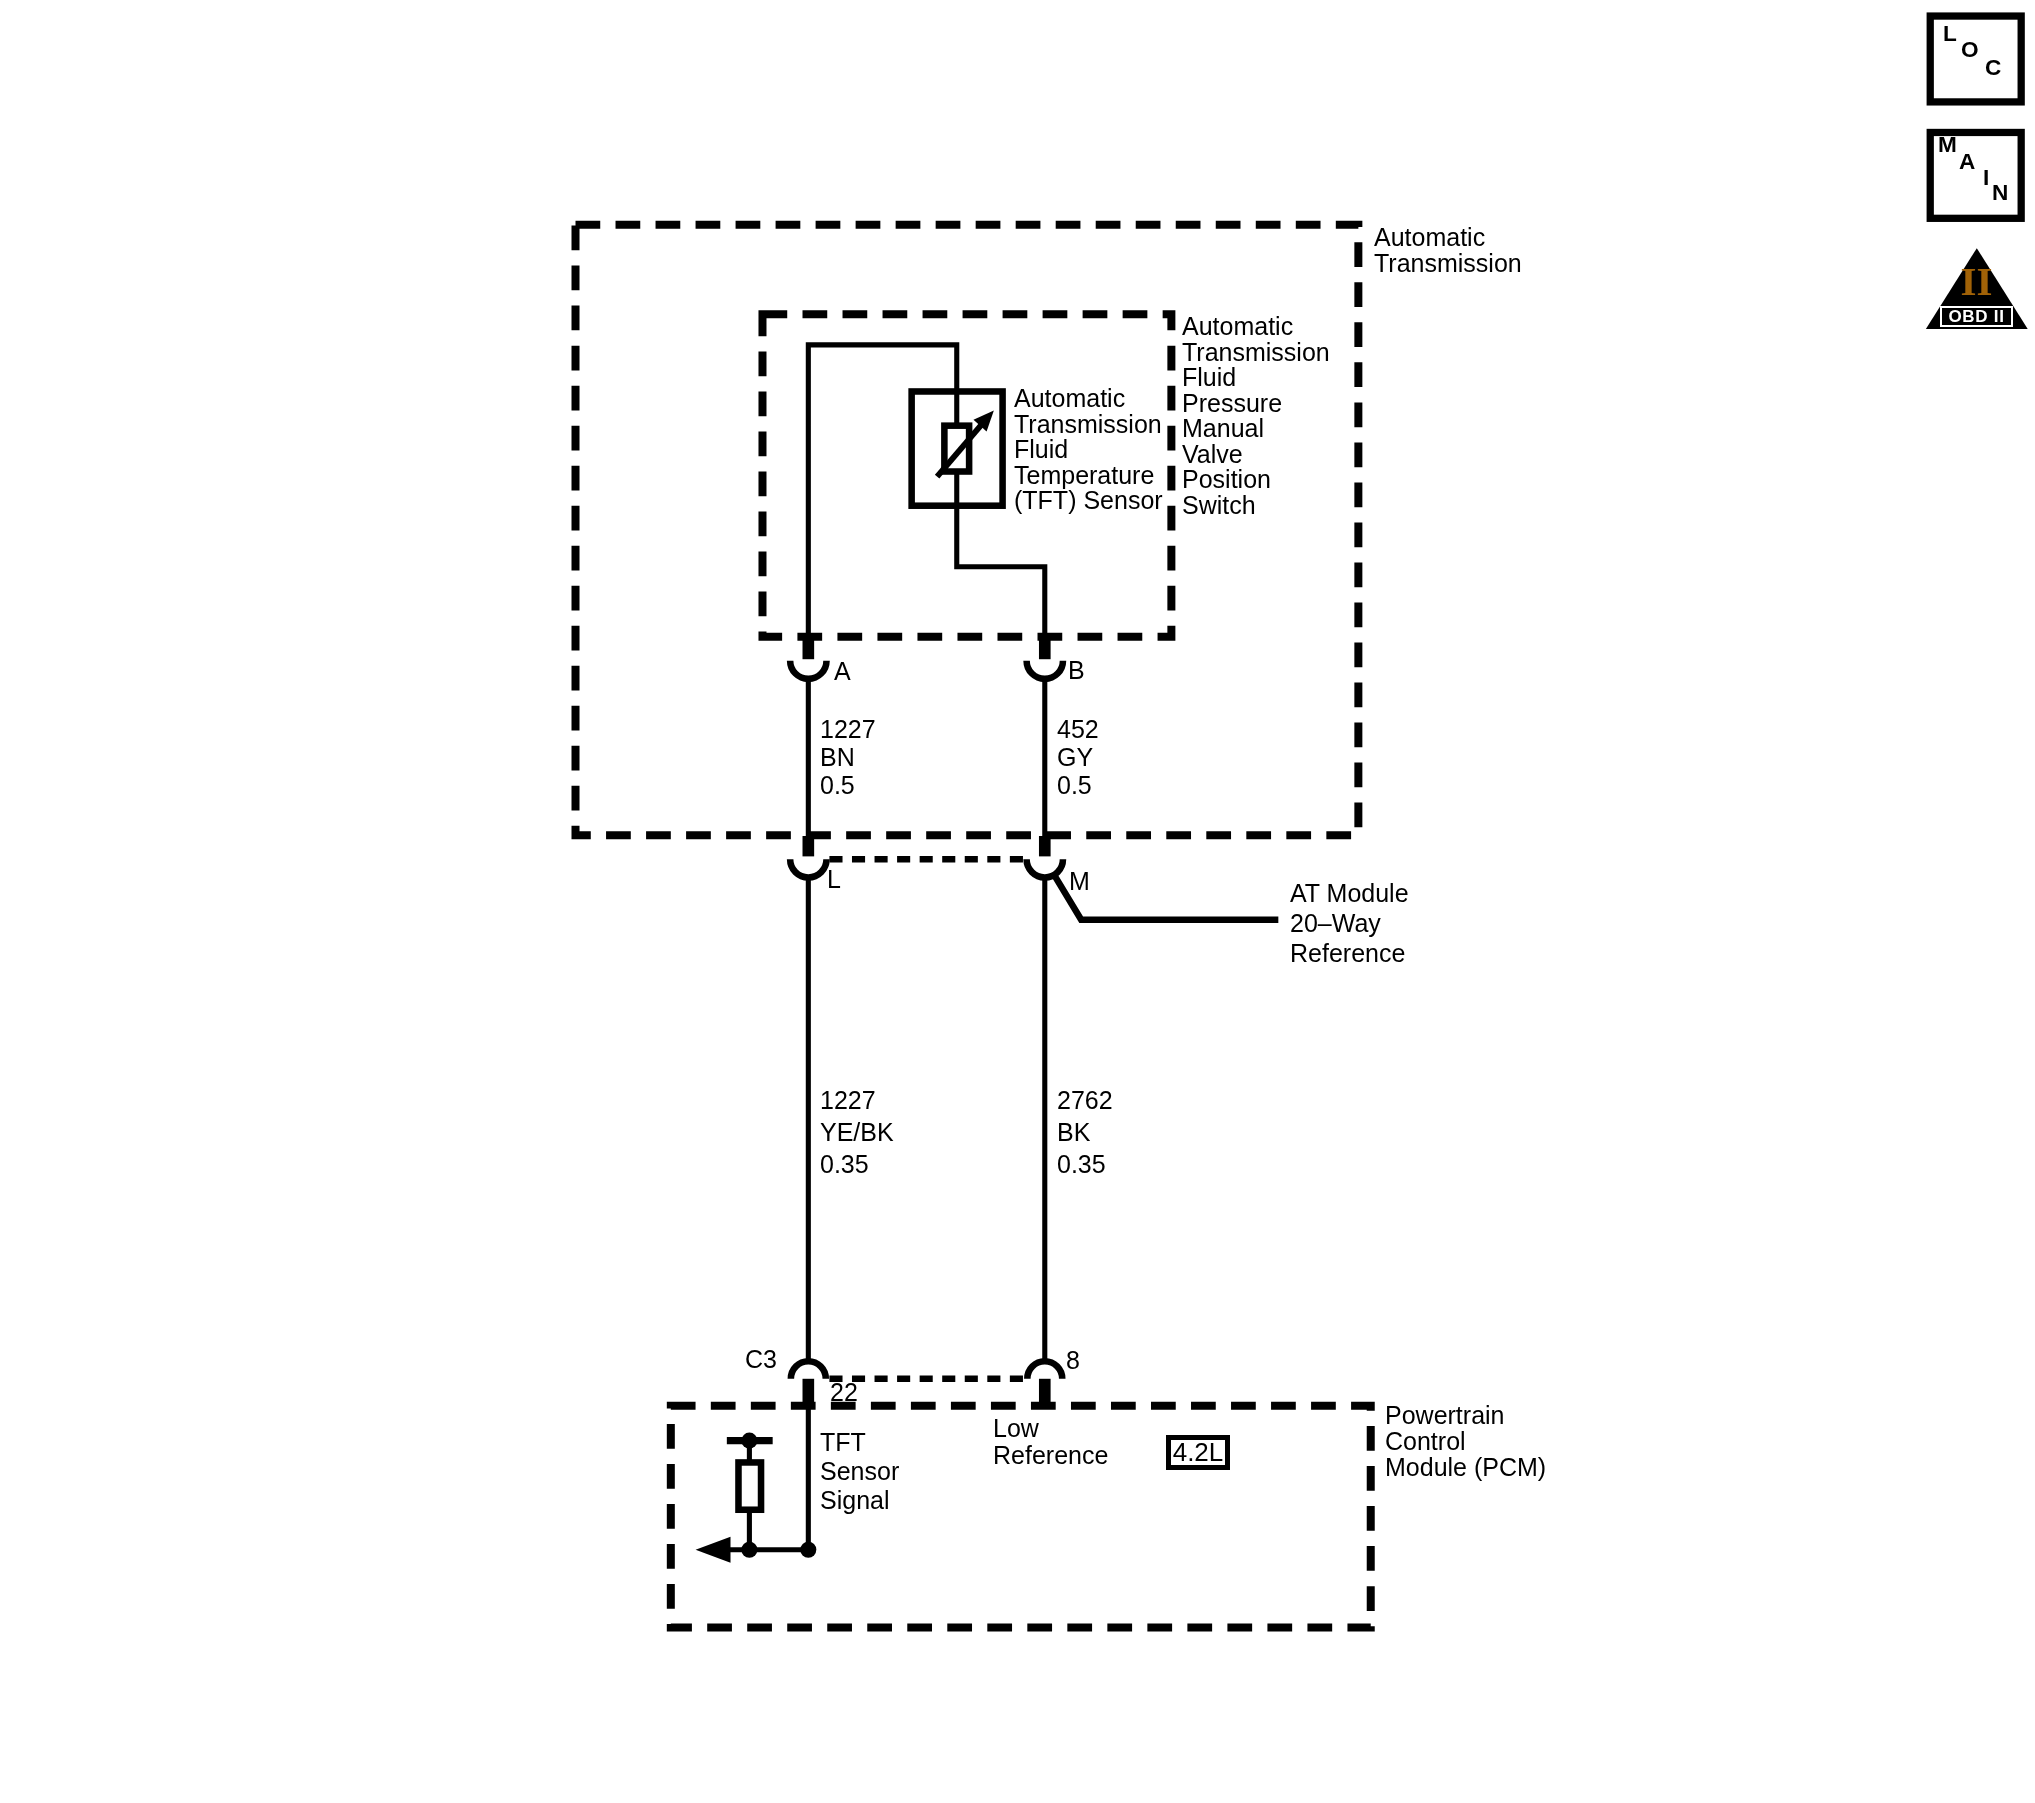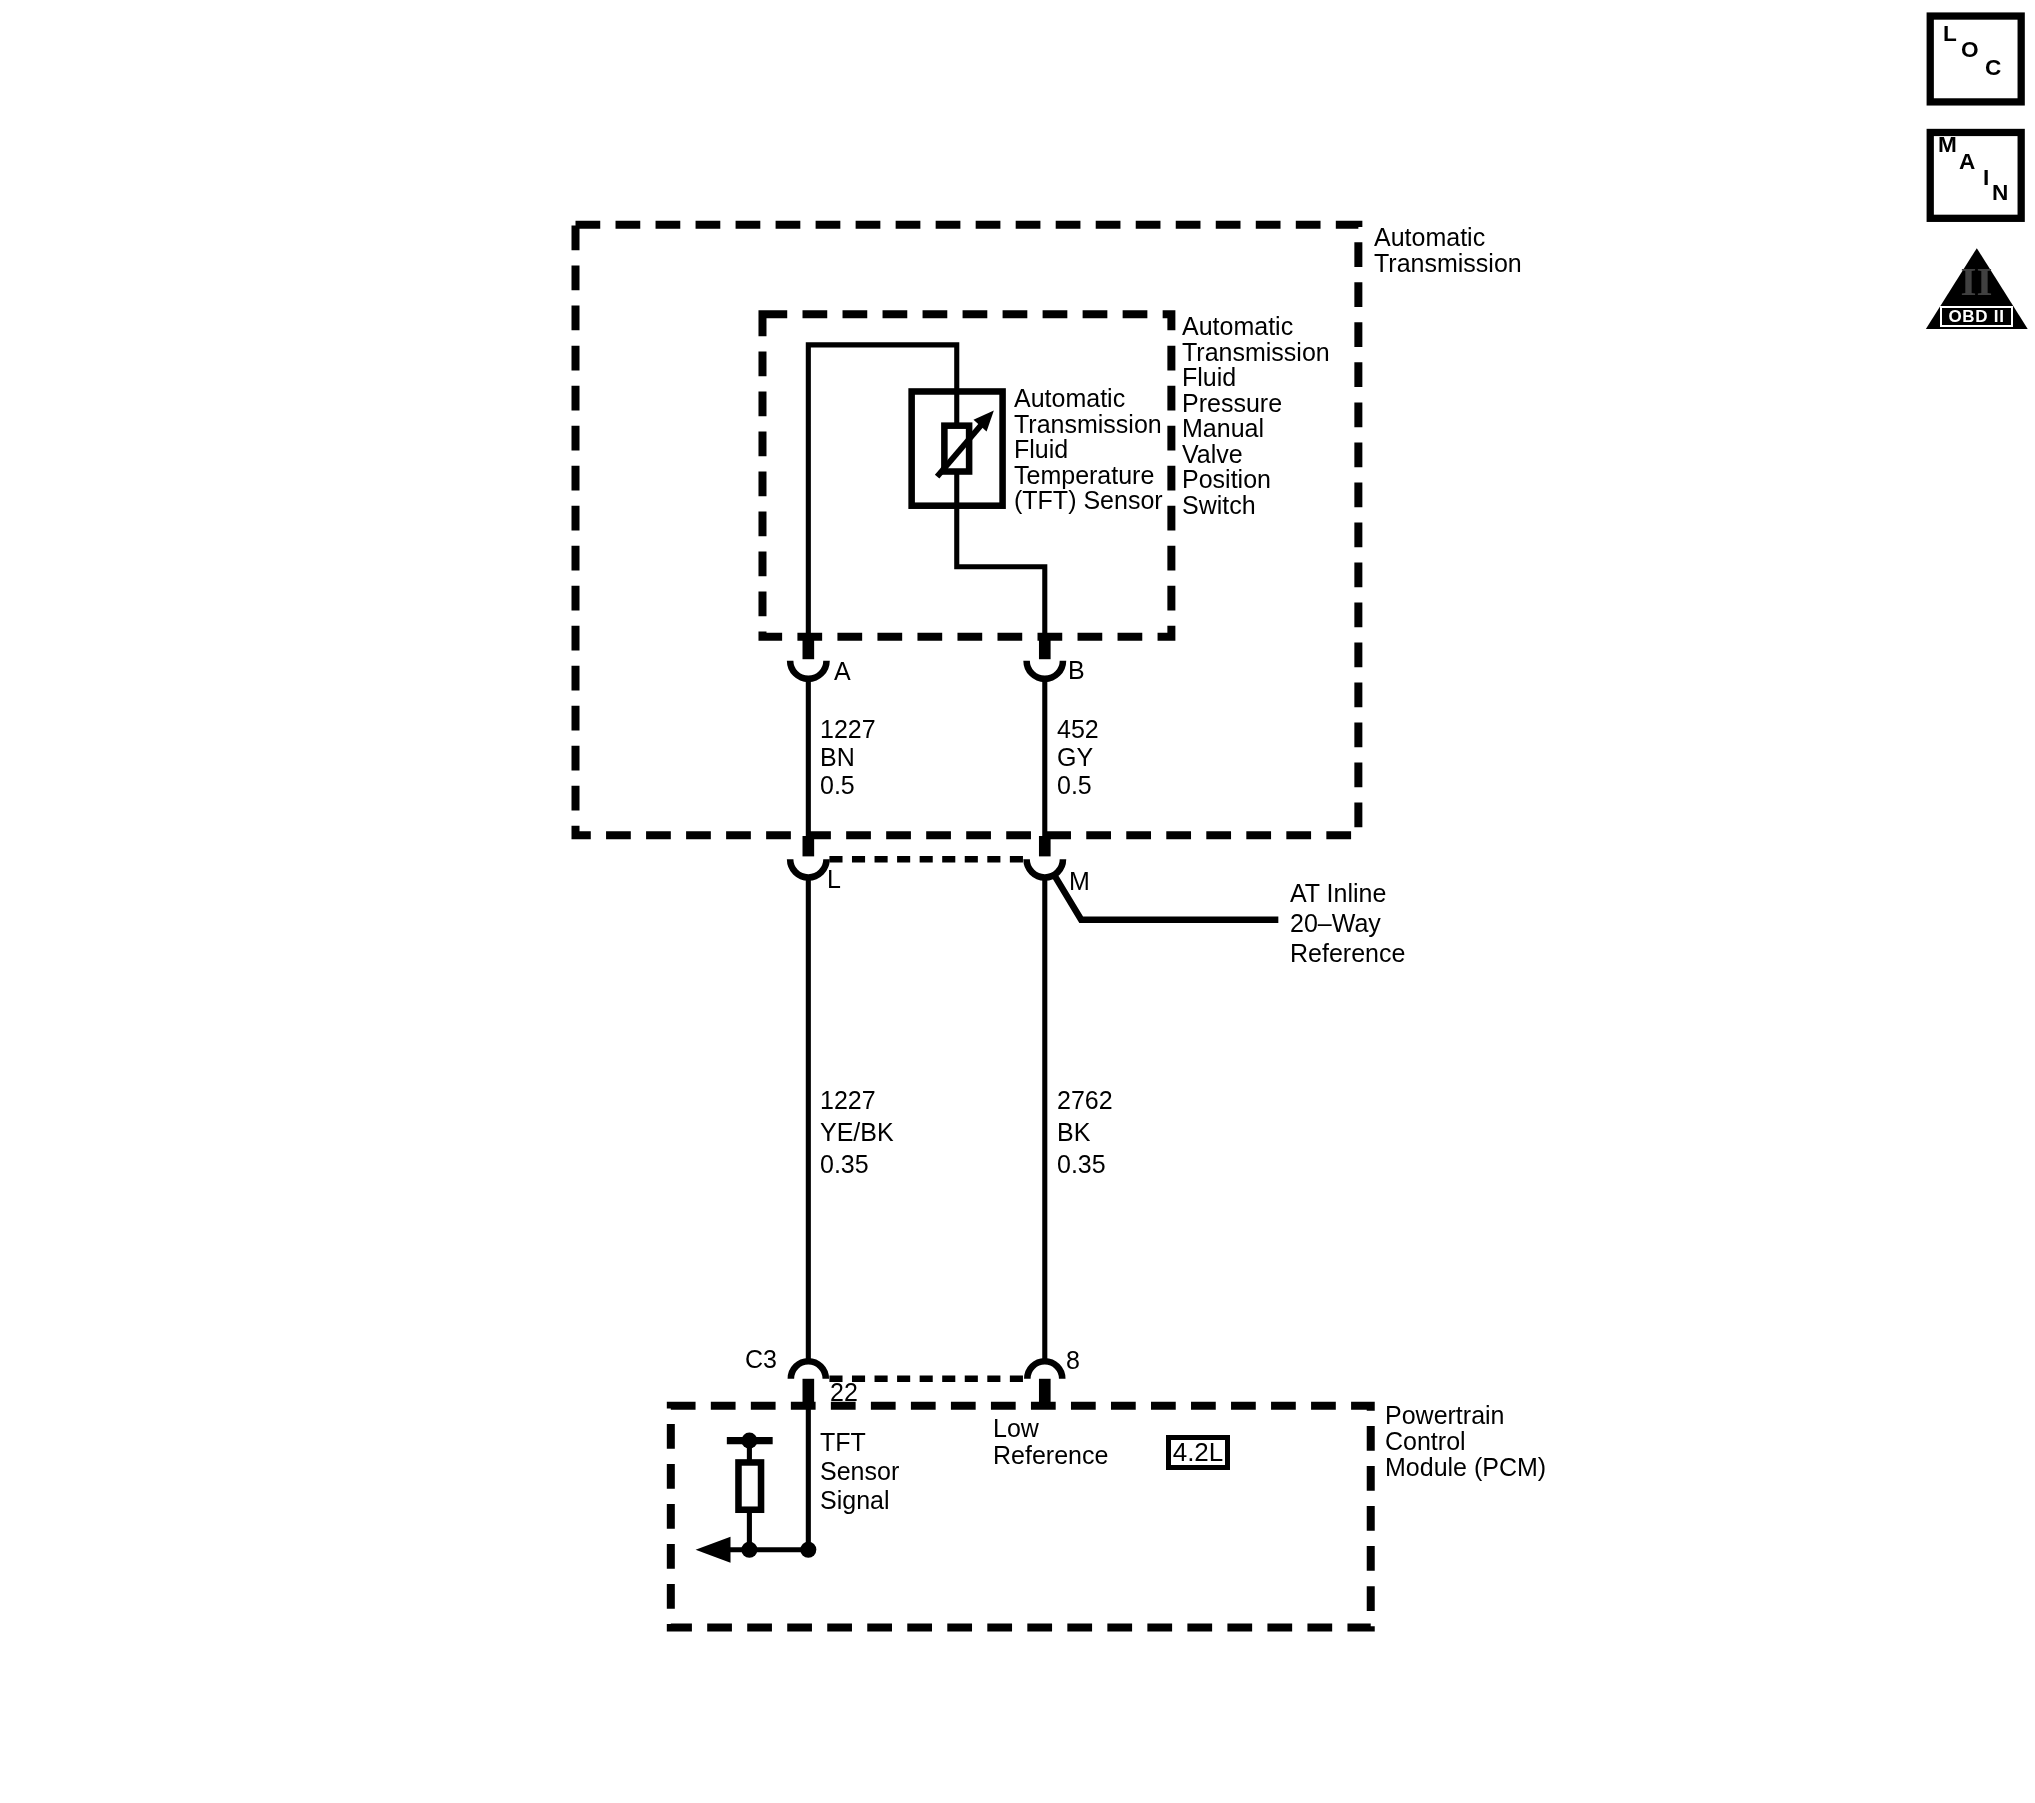--- a/index.html
+++ b/index.html
@@ -15,21 +15,21 @@
   .conn-box{position:absolute;left:1166px;top:1476px;width:182px;
             border:5.8px solid #000;box-sizing:border-box;background:#fff;}
   .conn-hdr{height:31px;border-bottom:5.1px solid #000;display:flex;
             align-items:center;justify-content:center;font-size:28px;}
   .conn-rows{padding:2.2px 2.9px 3.6px 7.3px;font-size:28px;line-height:25.5px;}
   .obd-label{position:absolute;left:1940px;top:306px;width:73px;height:21px;
              background:#000;border:2.2px solid #fff;box-sizing:border-box;color:#fff;
              display:flex;align-items:center;justify-content:center;
              font-size:17px;font-weight:bold;letter-spacing:0.7px;}
   .obd-numeral{position:absolute;left:1957px;top:261px;width:39px;text-align:center;
-               color:#404040;font-family:"Liberation Serif",serif;font-weight:bold;
+               color:#a16207;font-family:"Liberation Serif",serif;font-weight:bold;
                font-size:41px;line-height:41px;}
 </style>
 </head>
 <body>
 
 <div class="stage">
 
   <svg class="layer" width="2035" height="1803" viewBox="0 0 2797 2478">
 
     <rect x="791" y="309" width="1076" height="839" fill="none" stroke="#000" stroke-width="11" stroke-dasharray="34 21"></rect>
@@ -117,21 +117,21 @@
 
   <div class="t" style="left:1014px;top:386px">
     <div>Automatic</div>
     <div>Transmission</div>
     <div>Fluid</div>
     <div>Temperature</div>
     <div>(TFT) Sensor</div>
   </div>
 
   <div class="t" style="left:1290px;top:878px;line-height:30px">
-    <div>AT Inline</div>
+    <div>AT Module</div>
     <div>20–Way</div>
     <div>Reference</div>
   </div>
 
   <div class="t" style="left:1385px;top:1402px;line-height:26px">
     <div>Powertrain</div>
     <div>Control</div>
     <div>Module (PCM)</div>
   </div>
 

